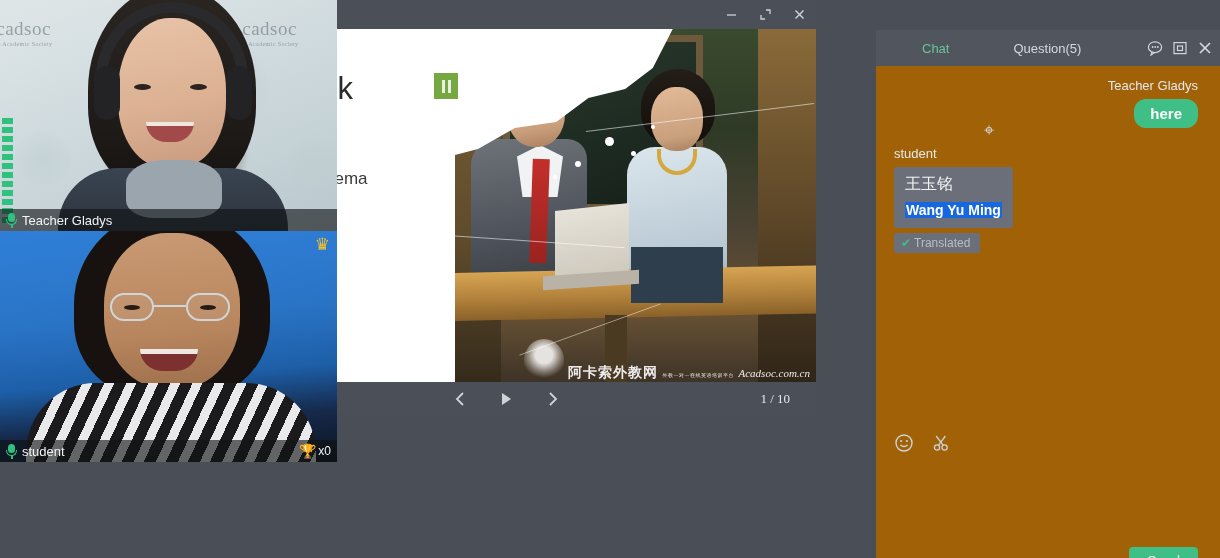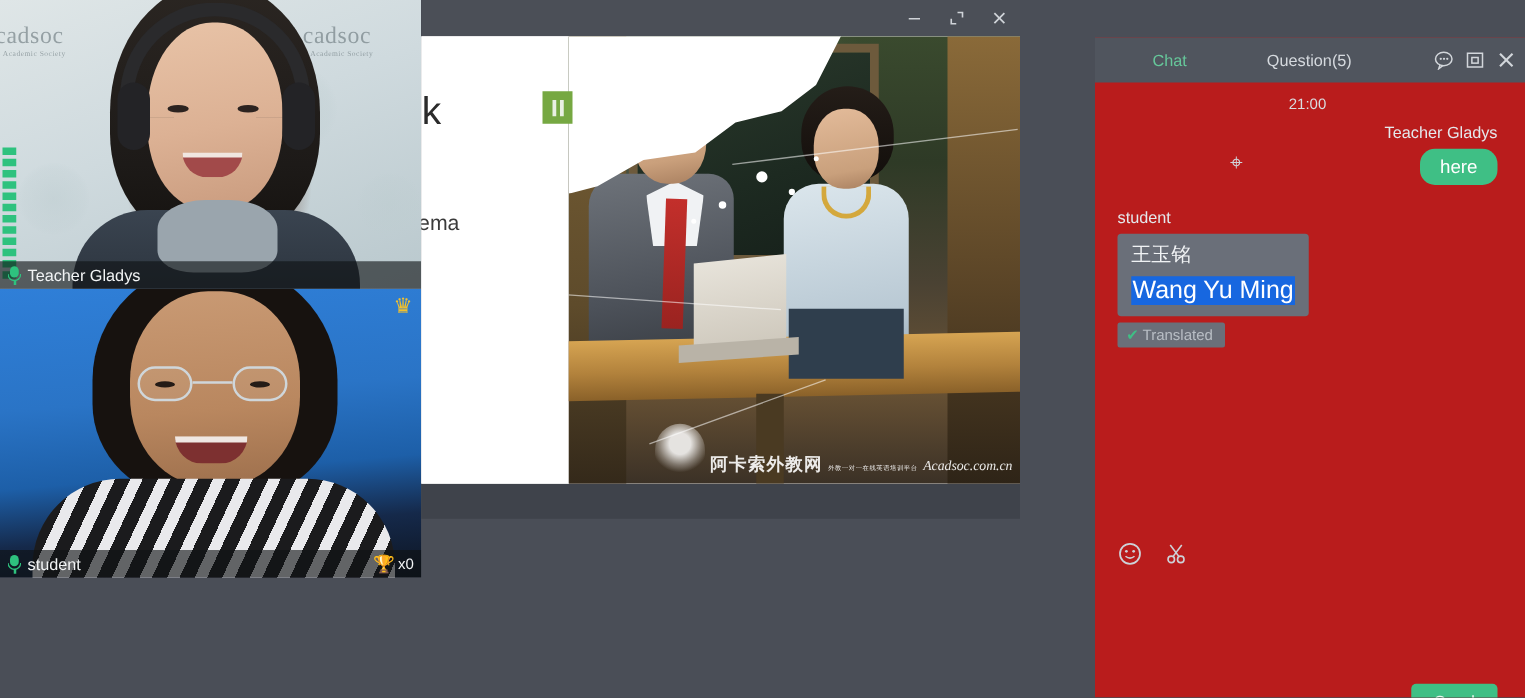--- a/index.html
+++ b/index.html
@@ -220,46 +220,46 @@
     background: #4b4f57; display: flex; align-items: center;
   }
   .ctrl-btn {
     width: 46px; height: 33px; display: flex; align-items: center; justify-content: center;
     color: #cfd3d8;
   }
   .ctrl-btn.first { margin-left: 100px; }
   .page-ind { margin-left: auto; margin-right: 26px; color: #e6e9ec; font-size: 13px; font-family: "Liberation Serif", serif; }
 
   
-  .chat-panel { position: absolute; left: 876px; top: 30px; width: 344px; height: 528px; background: #b91c1c; }
+  .chat-panel { position: absolute; left: 876px; top: 30px; width: 344px; height: 528px; background: #a16207; }
   .chat-header { position: relative; height: 36px; background: #50555e; display: flex; align-items: center; }
   .tab { font-size: 13px; padding: 0 10px; }
   .tab.active { color: #66c79a; margin-left: 36px; }
   .tab.inactive { color: #d5d9de; margin-left: 44px; }
   .hdr-icons { position: absolute; right: 7px; top: 0; height: 36px; display: flex; align-items: center; gap: 9px; }
   .hdr-icons span { color: #d2d6db; display: flex; align-items: center; }
 
   .chat-body { position: relative; height: 360px; padding: 4px 22px 0 18px; }
   .timestamp { text-align: center; color: #d9dde1; font-size: 12px; margin-top: 6px; }
   .caret { position: absolute; left: 108px; top: 54px; color: #cfd4d9; font-size: 18px; }
 
   .msg { margin-top: 8px; }
   .msg.out { text-align: right; }
   .msg .sender { color: #e4e8ec; font-size: 13px; display: block; margin-bottom: 6px; }
   .bubble-out {
     display: inline-block; background: #3fbf85; color: #ffffff;
-    font-size: 15px; padding: 6px 16px; border-radius: 12px;
+    font-size: 15px; padding: 6px 16px; border-radius: 12px; font-weight: bold;
   }
   .msg.in { text-align: left; margin-top: 18px; }
   .bubble-in {
     display: inline-block; background: #6a6f79; border-radius: 3px;
     padding: 7px 11px 9px 11px; text-align: left; min-width: 118px;
   }
   .bubble-in .cn { color: #f0f2f4; font-size: 16px; display: block; margin-bottom: 6px; }
-  .bubble-in .en { color: #ffffff; font-size: 20px; background: #1767e0; display: inline-block; padding: 0 1px; }
+  .bubble-in .en { color: #ffffff; font-size: 14px; background: #1767e0; display: inline-block; padding: 0 1px; font-weight: bold; }
   .translated {
     display: inline-block; margin-top: 5px; background: #6a6f79; color: #b9bec5;
     font-size: 12px; padding: 3px 10px 3px 7px; border-radius: 2px;
   }
   .translated .tick { color: #3fbf85; margin-right: 3px; }
 
   .chat-tools { position: absolute; left: 0; top: 396px; width: 344px; height: 34px; display: flex; align-items: center; padding-left: 18px; gap: 17px; }
   .chat-tools span { color: #cdd2d8; display: flex; align-items: center; }
 
   .chat-input { position: absolute; left: 0; top: 430px; width: 344px; height: 128px; }
@@ -421,20 +421,38 @@
 
       <div class="slide-title">d Talk</div>
       <div class="pause-badge">
           <i></i>
           <i></i>
         </div>
       <div class="slide-sub">nema</div>
     </div>
   </div>
 
+  <div class="slide-controls">
+    <span class="ctrl-btn first">
+      <svg width="15" height="18" viewBox="0 0 15 18">
+          <path d="M10 3 L4 9 L10 15" fill="none" stroke="#cfd3d8" stroke-width="1.8"></path>
+        </svg>
+    </span>
+    <span class="ctrl-btn">
+      <svg width="16" height="18" viewBox="0 0 16 18">
+          <path d="M4 3 L13 9 L4 15 Z" fill="#cfd3d8"></path>
+        </svg>
+    </span>
+    <span class="ctrl-btn">
+      <svg width="15" height="18" viewBox="0 0 15 18">
+          <path d="M5 3 L11 9 L5 15" fill="none" stroke="#cfd3d8" stroke-width="1.8"></path>
+        </svg>
+    </span>
+    <span class="page-ind">1 / 10</span>
+  </div>
 
   <div class="chat-panel">
 
     <div class="chat-header">
       <span class="tab active">Chat</span>
       <span class="tab inactive">Question(5)</span>
       <span class="hdr-icons">
         <span>
           <svg width="16" height="16" viewBox="0 0 16 16">
             <ellipse cx="8" cy="7.2" rx="6.6" ry="5.4" fill="none" stroke="#d2d6db" stroke-width="1.2"></ellipse>
@@ -453,21 +471,20 @@
         <span>
           <svg width="16" height="16" viewBox="0 0 16 16">
             <line x1="3" y1="3" x2="13" y2="13" stroke="#d2d6db" stroke-width="1.7"></line>
             <line x1="13" y1="3" x2="3" y2="13" stroke="#d2d6db" stroke-width="1.7"></line>
           </svg>
         </span>
       </span>
     </div>
 
     <div class="chat-body">
-      <div class="timestamp">21:00</div>
       <span class="caret">⌖</span>
 
       <div class="msg out">
         <span class="sender">Teacher Gladys</span>
         <span class="bubble-out">here</span>
       </div>
 
       <div class="msg in">
         <span class="sender">student</span>
         <span class="bubble-in">

